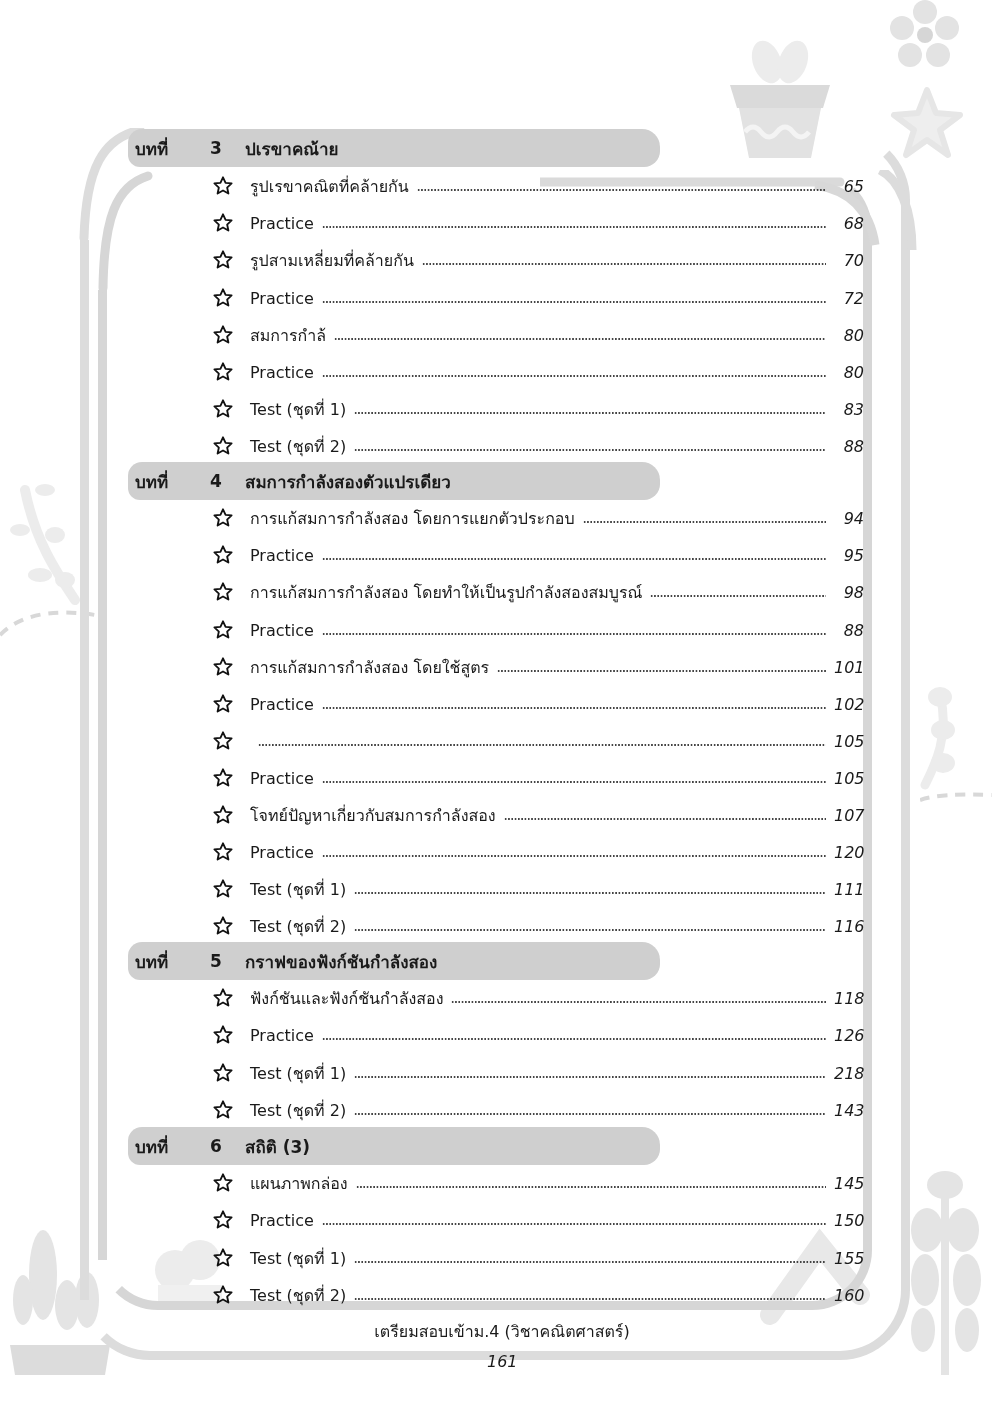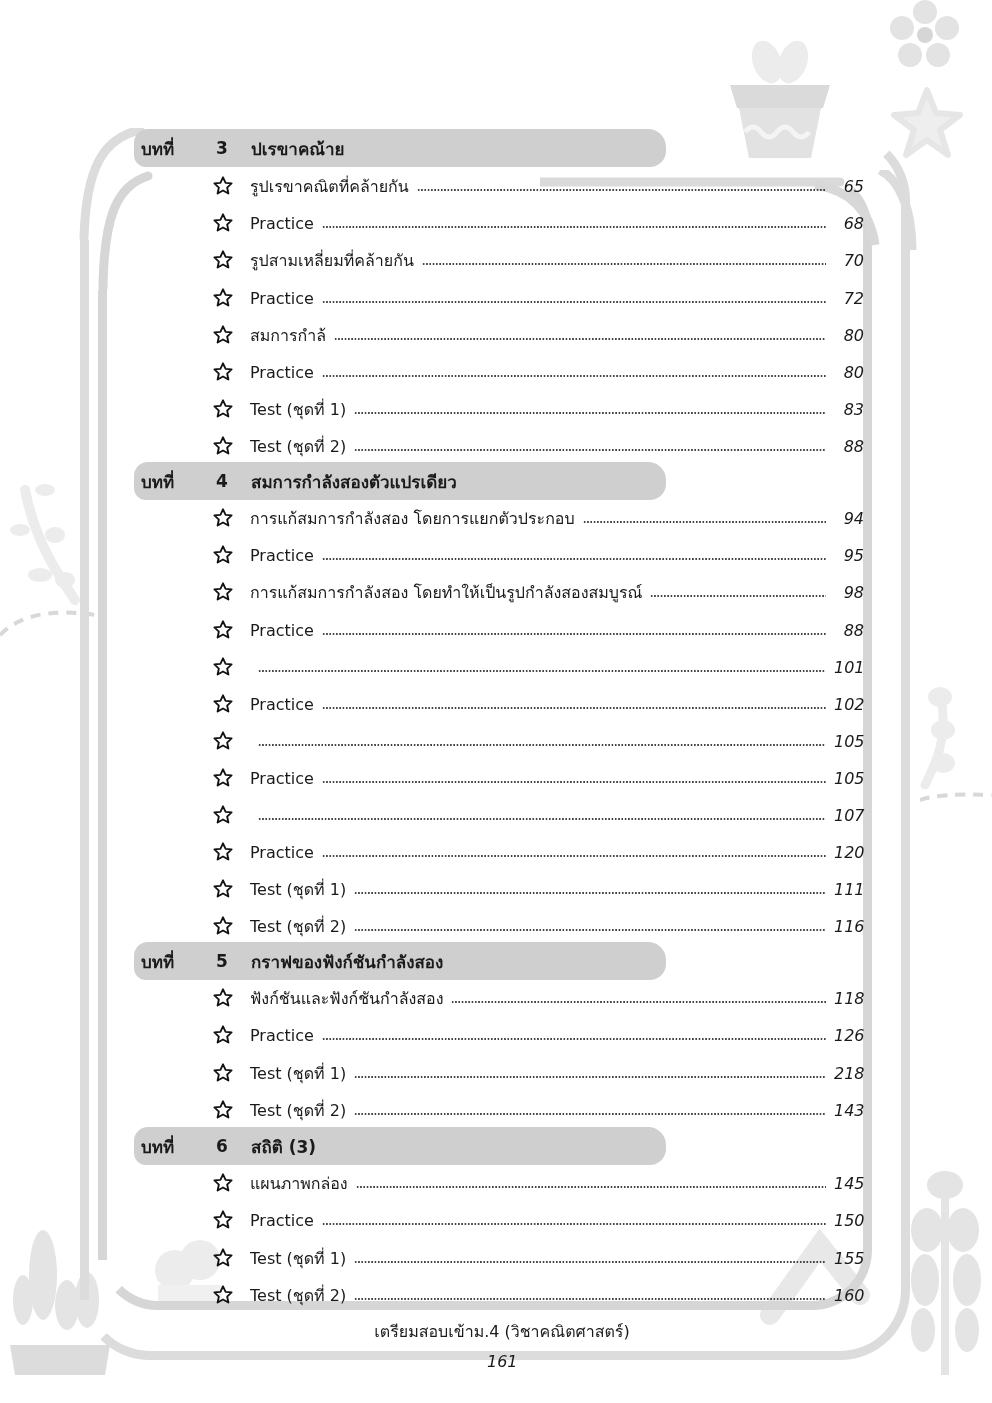--- a/index.html
+++ b/index.html
@@ -21,21 +21,21 @@
     border-top-color: transparent; border-left-color: transparent;
   }
   .frame-left-outer {
     position: absolute; left: 80px; top: 240px; width: 9px; height: 1060px; background: #dcdcdc;
   }
   .frame-left-inner {
     position: absolute; left: 98px; top: 290px; width: 9px; height: 970px; background: #d6d6d6;
   }
   .toc { position: absolute; left: 0; top: 0; width: 992px; }
   .chapter-header {
-    position: absolute; left: 134px; width: 532px; height: 38px;
+    position: absolute; left: 128px; width: 532px; height: 38px;
     background: #cfcfcf; border-radius: 14px 18px 16px 12px;
     display: flex; align-items: center;
     font-weight: bold; font-size: 17px;
   }
   .ch-word { position: absolute; left: 7px; }
   .ch-num { position: absolute; left: 82px; }
   .ch-title { position: absolute; left: 117px; }
   .entry {
     position: absolute; left: 212px; width: 652px; height: 26px;
     display: flex; align-items: center; font-size: 16px;
@@ -246,20 +246,21 @@
         <path d="M12 2.5l2.8 6 6.6.7-4.9 4.5 1.4 6.5L12 16.9 6.1 20.2l1.4-6.5L2.6 9.2l6.6-.7z" fill="none" stroke="#111" stroke-width="2" stroke-linejoin="round"></path>
       </svg>
       <span class="entry-label">Practice</span>
       <span class="leader"></span>
       <span class="entry-page">88</span>
     </div>
   <div class="entry" style="top:654px">
       <svg class="star" viewBox="0 0 24 24">
         <path d="M12 2.5l2.8 6 6.6.7-4.9 4.5 1.4 6.5L12 16.9 6.1 20.2l1.4-6.5L2.6 9.2l6.6-.7z" fill="none" stroke="#111" stroke-width="2" stroke-linejoin="round"></path>
       </svg>
+      <span class="entry-label">การแก้สมการกำลังสอง โดยใช้สูตร</span>
       <span class="leader"></span>
       <span class="entry-page">101</span>
     </div>
   <div class="entry" style="top:691px">
       <svg class="star" viewBox="0 0 24 24">
         <path d="M12 2.5l2.8 6 6.6.7-4.9 4.5 1.4 6.5L12 16.9 6.1 20.2l1.4-6.5L2.6 9.2l6.6-.7z" fill="none" stroke="#111" stroke-width="2" stroke-linejoin="round"></path>
       </svg>
       <span class="entry-label">Practice</span>
       <span class="leader"></span>
       <span class="entry-page">102</span>
@@ -276,20 +277,21 @@
         <path d="M12 2.5l2.8 6 6.6.7-4.9 4.5 1.4 6.5L12 16.9 6.1 20.2l1.4-6.5L2.6 9.2l6.6-.7z" fill="none" stroke="#111" stroke-width="2" stroke-linejoin="round"></path>
       </svg>
       <span class="entry-label">Practice</span>
       <span class="leader"></span>
       <span class="entry-page">105</span>
     </div>
   <div class="entry" style="top:802px">
       <svg class="star" viewBox="0 0 24 24">
         <path d="M12 2.5l2.8 6 6.6.7-4.9 4.5 1.4 6.5L12 16.9 6.1 20.2l1.4-6.5L2.6 9.2l6.6-.7z" fill="none" stroke="#111" stroke-width="2" stroke-linejoin="round"></path>
       </svg>
+      <span class="entry-label">โจทย์ปัญหาเกี่ยวกับสมการกำลังสอง</span>
       <span class="leader"></span>
       <span class="entry-page">107</span>
     </div>
   <div class="entry" style="top:839px">
       <svg class="star" viewBox="0 0 24 24">
         <path d="M12 2.5l2.8 6 6.6.7-4.9 4.5 1.4 6.5L12 16.9 6.1 20.2l1.4-6.5L2.6 9.2l6.6-.7z" fill="none" stroke="#111" stroke-width="2" stroke-linejoin="round"></path>
       </svg>
       <span class="entry-label">Practice</span>
       <span class="leader"></span>
       <span class="entry-page">120</span>

